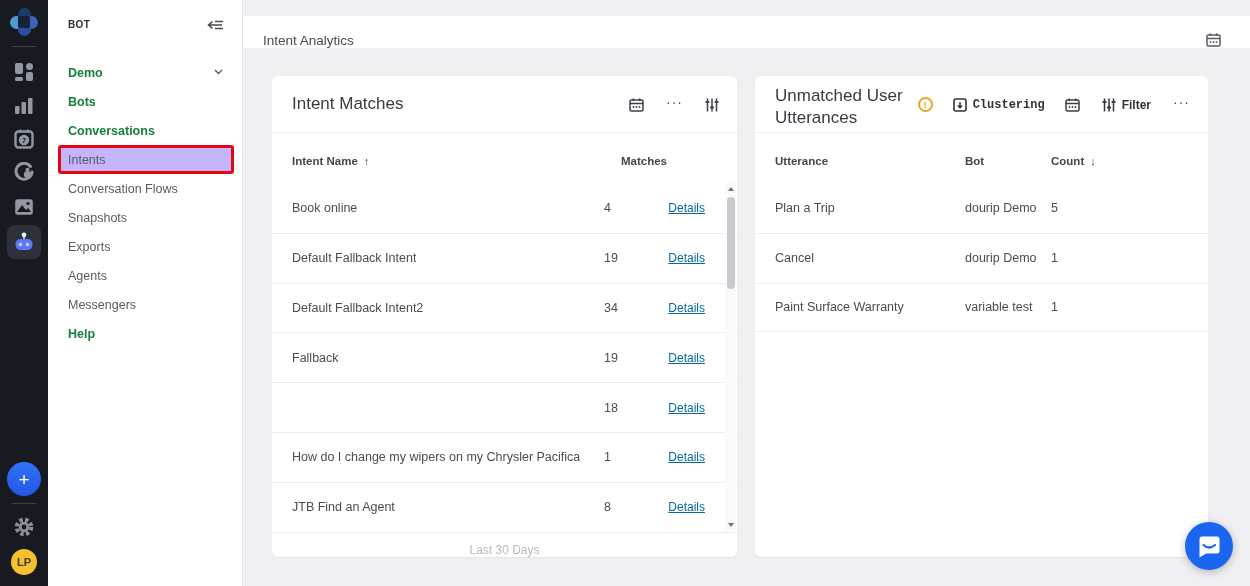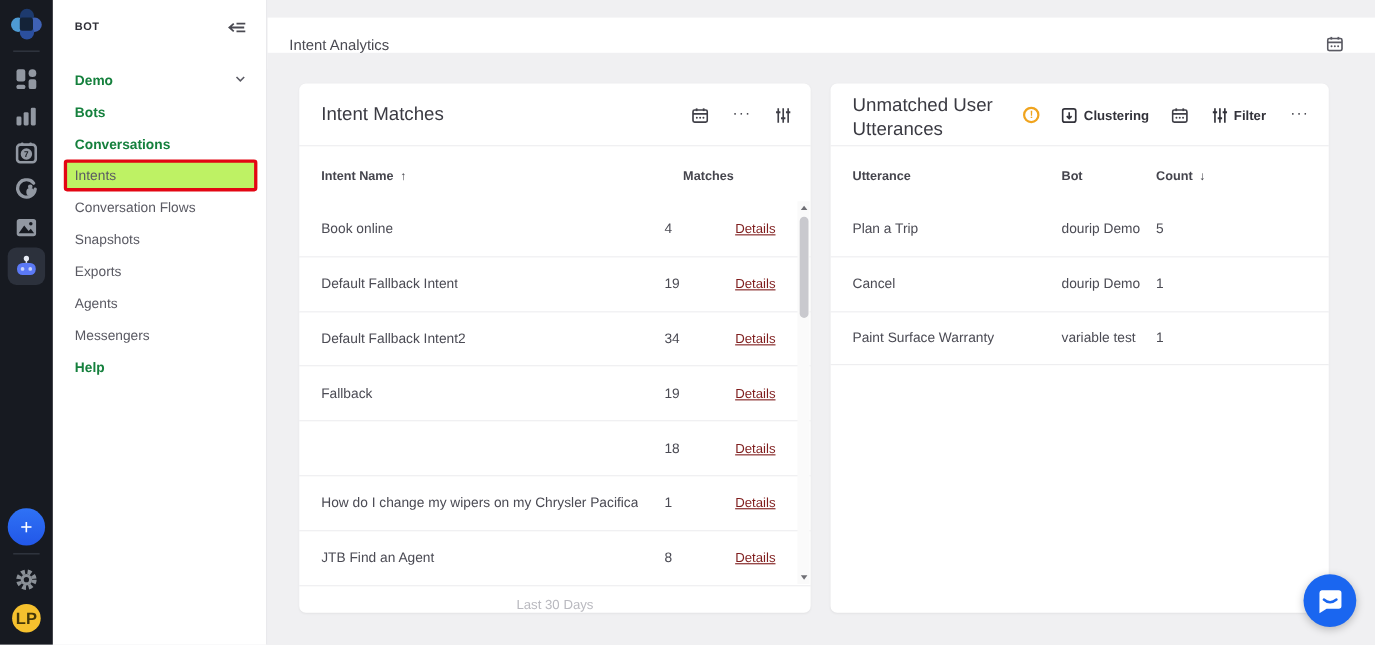--- a/index.html
+++ b/index.html
@@ -16,35 +16,35 @@
   .petal.r { left:15px; top:8px; background:#3f62b5; }
   .petal.b { left:8px; top:15px; background:#2b4f9e; }
   .petal.c { left:8px; top:8px; width:12px; height:12px; border-radius:2px; background:#142338; }
   .rail-div { position:absolute; left:12px; width:24px; height:1px; background:#3a3f4a; }
   .rail-ic { position:absolute; left:0; width:48px; display:flex; justify-content:center; align-items:center; height:28px; }
   .rail-active-bg { position:absolute; left:7px; top:225px; width:34px; height:34px; background:#2c313c; border-radius:8px; }
   .plus-btn { position:absolute; left:7px; top:462px; width:34px; height:34px; border-radius:50%;
               background:linear-gradient(180deg,#2f72f5,#2257e8); color:#fff; font-size:19px; font-weight:400;
               display:flex; align-items:center; justify-content:center; line-height:1; }
   .avatar { position:absolute; left:11px; top:549px; width:26px; height:26px; border-radius:50%;
-            background:#f6c12e; color:#45380a; font-size:15px; font-weight:700;
+            background:#f6c12e; color:#45380a; font-size:11px; font-weight:700;
             display:flex; align-items:center; justify-content:center; }
 
   
   .sidebar { position:absolute; left:48px; top:0; width:195px; height:586px; background:#ffffff;
              border-right:1px solid #e4e4e8; z-index:4; }
   .ws-row { position:absolute; left:0; top:14px; width:100%; height:24px; }
   .ws-label { position:absolute; left:20px; top:5px; font-size:10px; font-weight:700; letter-spacing:.4px; color:#2f2f37; }
   .collapse-ic { position:absolute; right:18px; top:4px; cursor:pointer; }
   .nav { position:absolute; top:58px; left:0; width:100%; }
   .nav-item { position:relative; height:29px; margin:0 8px 0 10px; display:flex; align-items:center;
               padding-left:10px; font-size:12.5px; color:#5a5a63; cursor:pointer; border-radius:3px; }
   .nav-item.bold { font-weight:700; color:#15803d; }
   .nav-item .chev { position:absolute; right:12px; top:50%; margin-top:-4px; width:8px; height:8px; }
-  .nav-item.selected { background:#bef264; border:3px solid #e30613; padding-left:7px; }
+  .nav-item.selected { background:#c4b5fd; border:3px solid #e30613; padding-left:7px; }
 
   
   .main { position:absolute; left:243px; top:0; right:0; height:586px; }
   .topbar { position:absolute; left:0; top:0; right:0; height:48px; background:#fff; border-bottom:1px solid #e6e6e9;margin-top:16px; }
   .topbar-title { position:absolute; left:20px; top:17px; font-size:13.5px; color:#4a4a52; }
   .topbar-cal { position:absolute; right:29px; top:17px; cursor:pointer; }
   .content { position:absolute; left:0; top:48px; right:0; bottom:0; background:#f0f0f2; }
 
   .card { position:absolute; background:#fff; border-radius:6px; box-shadow:0 1px 2px rgba(0,0,0,.05); }
   .card-l { left:29px; top:28px; width:465px; height:481px; }
@@ -64,21 +64,21 @@
   .thead { position:absolute; left:0; right:0; top:57px; height:50px; }
   .th { position:absolute; top:22px; font-size:11.5px; font-weight:700; color:#45454d; }
   .sort-arrow { font-size:11px; font-weight:700; color:#3e3e46; margin-left:6px; }
 
   .rows { position:absolute; left:0; right:0; top:107px; }
   .trow { position:relative; height:49.8px; border-top:1px solid #ededef; }
   .trow:first-child { border-top:none; }
   .cell { position:absolute; top:50%; transform:translateY(-50%); font-size:12.5px; color:#4b4b54; white-space:nowrap; }
   .c-name { left:20px; max-width:295px; overflow:hidden; text-overflow:ellipsis; }
   .c-matches { left:332px; }
-  .c-details { right:32px; color:#7f1d1d; text-decoration:underline; font-size:12px; cursor:pointer; }
+  .c-details { right:32px; color:#0369a1; text-decoration:underline; font-size:12px; cursor:pointer; }
   .c-utt { left:20px; }
   .c-bot { left:210px; }
   .c-count { left:296px; }
 
   .card-foot { position:absolute; left:0; right:0; bottom:0; height:25px; border-top:1px solid #ededef;
                display:flex; align-items:flex-end; justify-content:center; }
   .foot-label { font-size:12px; color:#b9b9bf; }
 
   
   .sb { position:absolute; right:1px; top:107px; bottom:26px; width:11px; background:#fafafa; }
@@ -332,21 +332,21 @@
         <div class="card-foot">
           <span class="foot-label">Last 30 Days</span>
         </div>
       </div>
 
       <div class="card card-r">
         <div class="card-hd">
           <div class="card-title two-line">Unmatched User Utterances</div>
           <div class="hd-tools" style="gap:0;">
             <span class="warn-circle" style="margin-right:20px;">!</span>
-            <span class="tool" style="margin-right:20px;">
+            <span class="tool" style="margin-right:20px;font-family:Liberation Mono, monospace;">
               <svg width="14" height="14" viewBox="0 0 14 14">
                 <rect x="1" y="1" width="12" height="12" rx="2" fill="none" stroke="#32323a" stroke-width="1.6"></rect>
                 <path d="M7 4 V9.5 M4.8 7.5 L7 9.7 L9.2 7.5" fill="none" stroke="#32323a" stroke-width="1.5"></path>
               </svg>
               <span class="tool-label">Clustering</span>
             </span>
             <span class="tool" style="margin-right:22px;">
               <svg width="15" height="14" viewBox="0 0 15 14">
                 <rect x="1" y="2" width="13" height="11" rx="1.5" fill="none" stroke="#3f3f47" stroke-width="1.5"></rect>
                 <line x1="1" y1="5.5" x2="14" y2="5.5" stroke="#3f3f47" stroke-width="1.5"></line>

